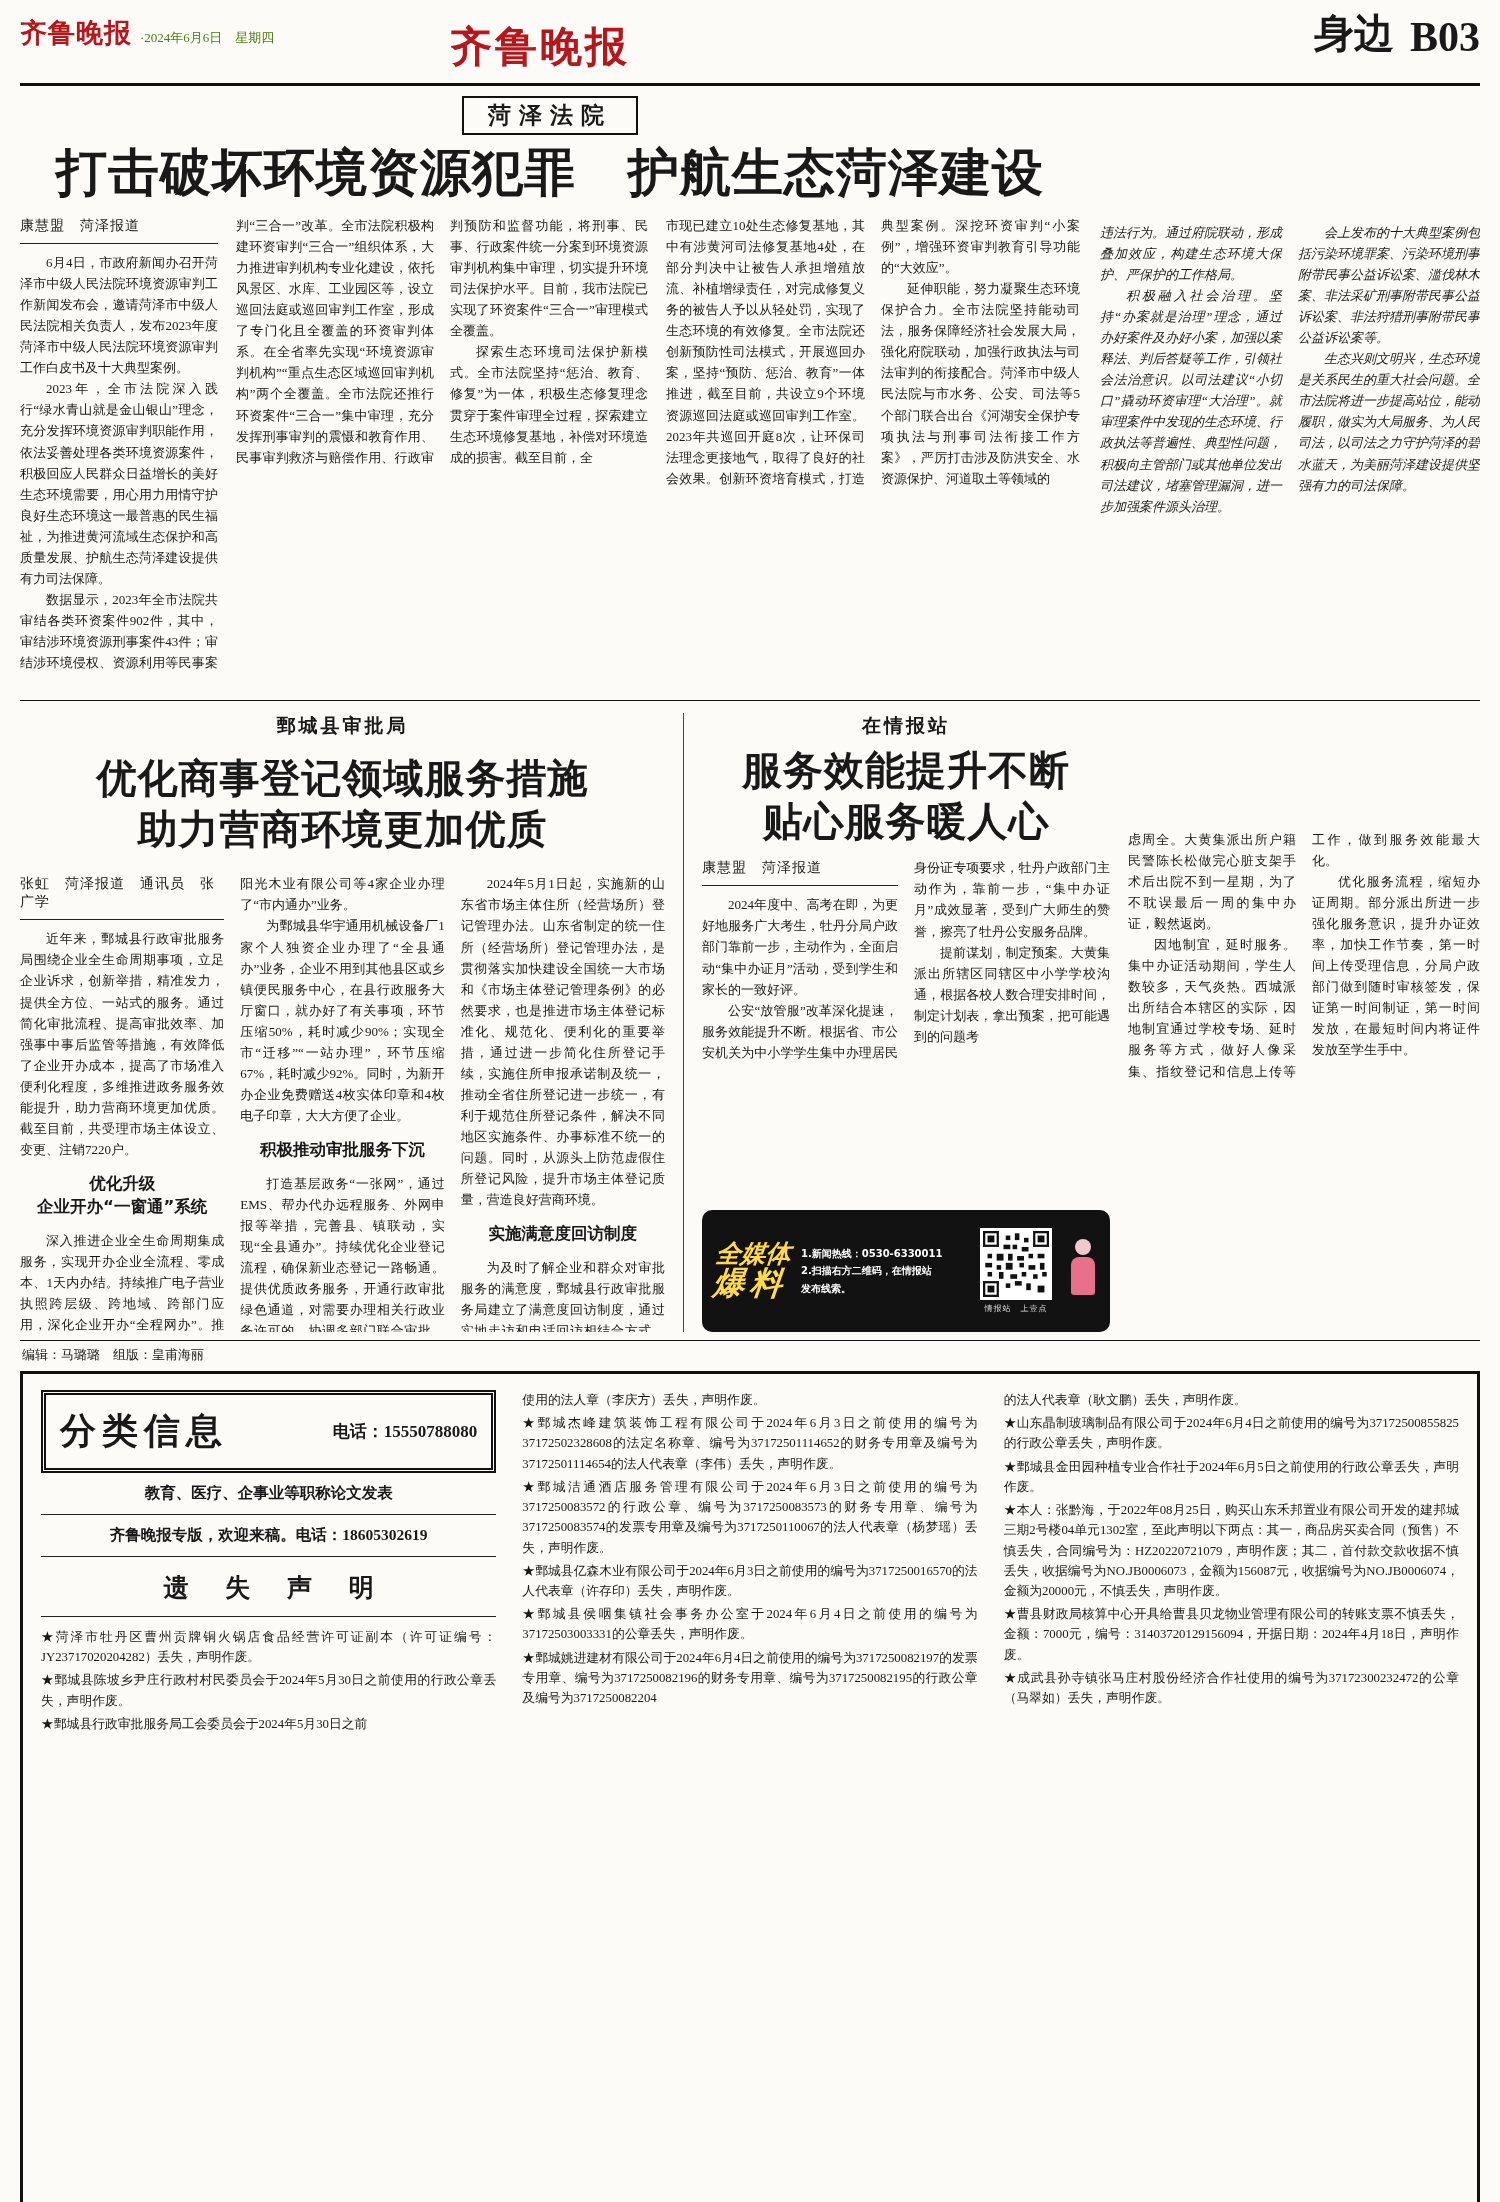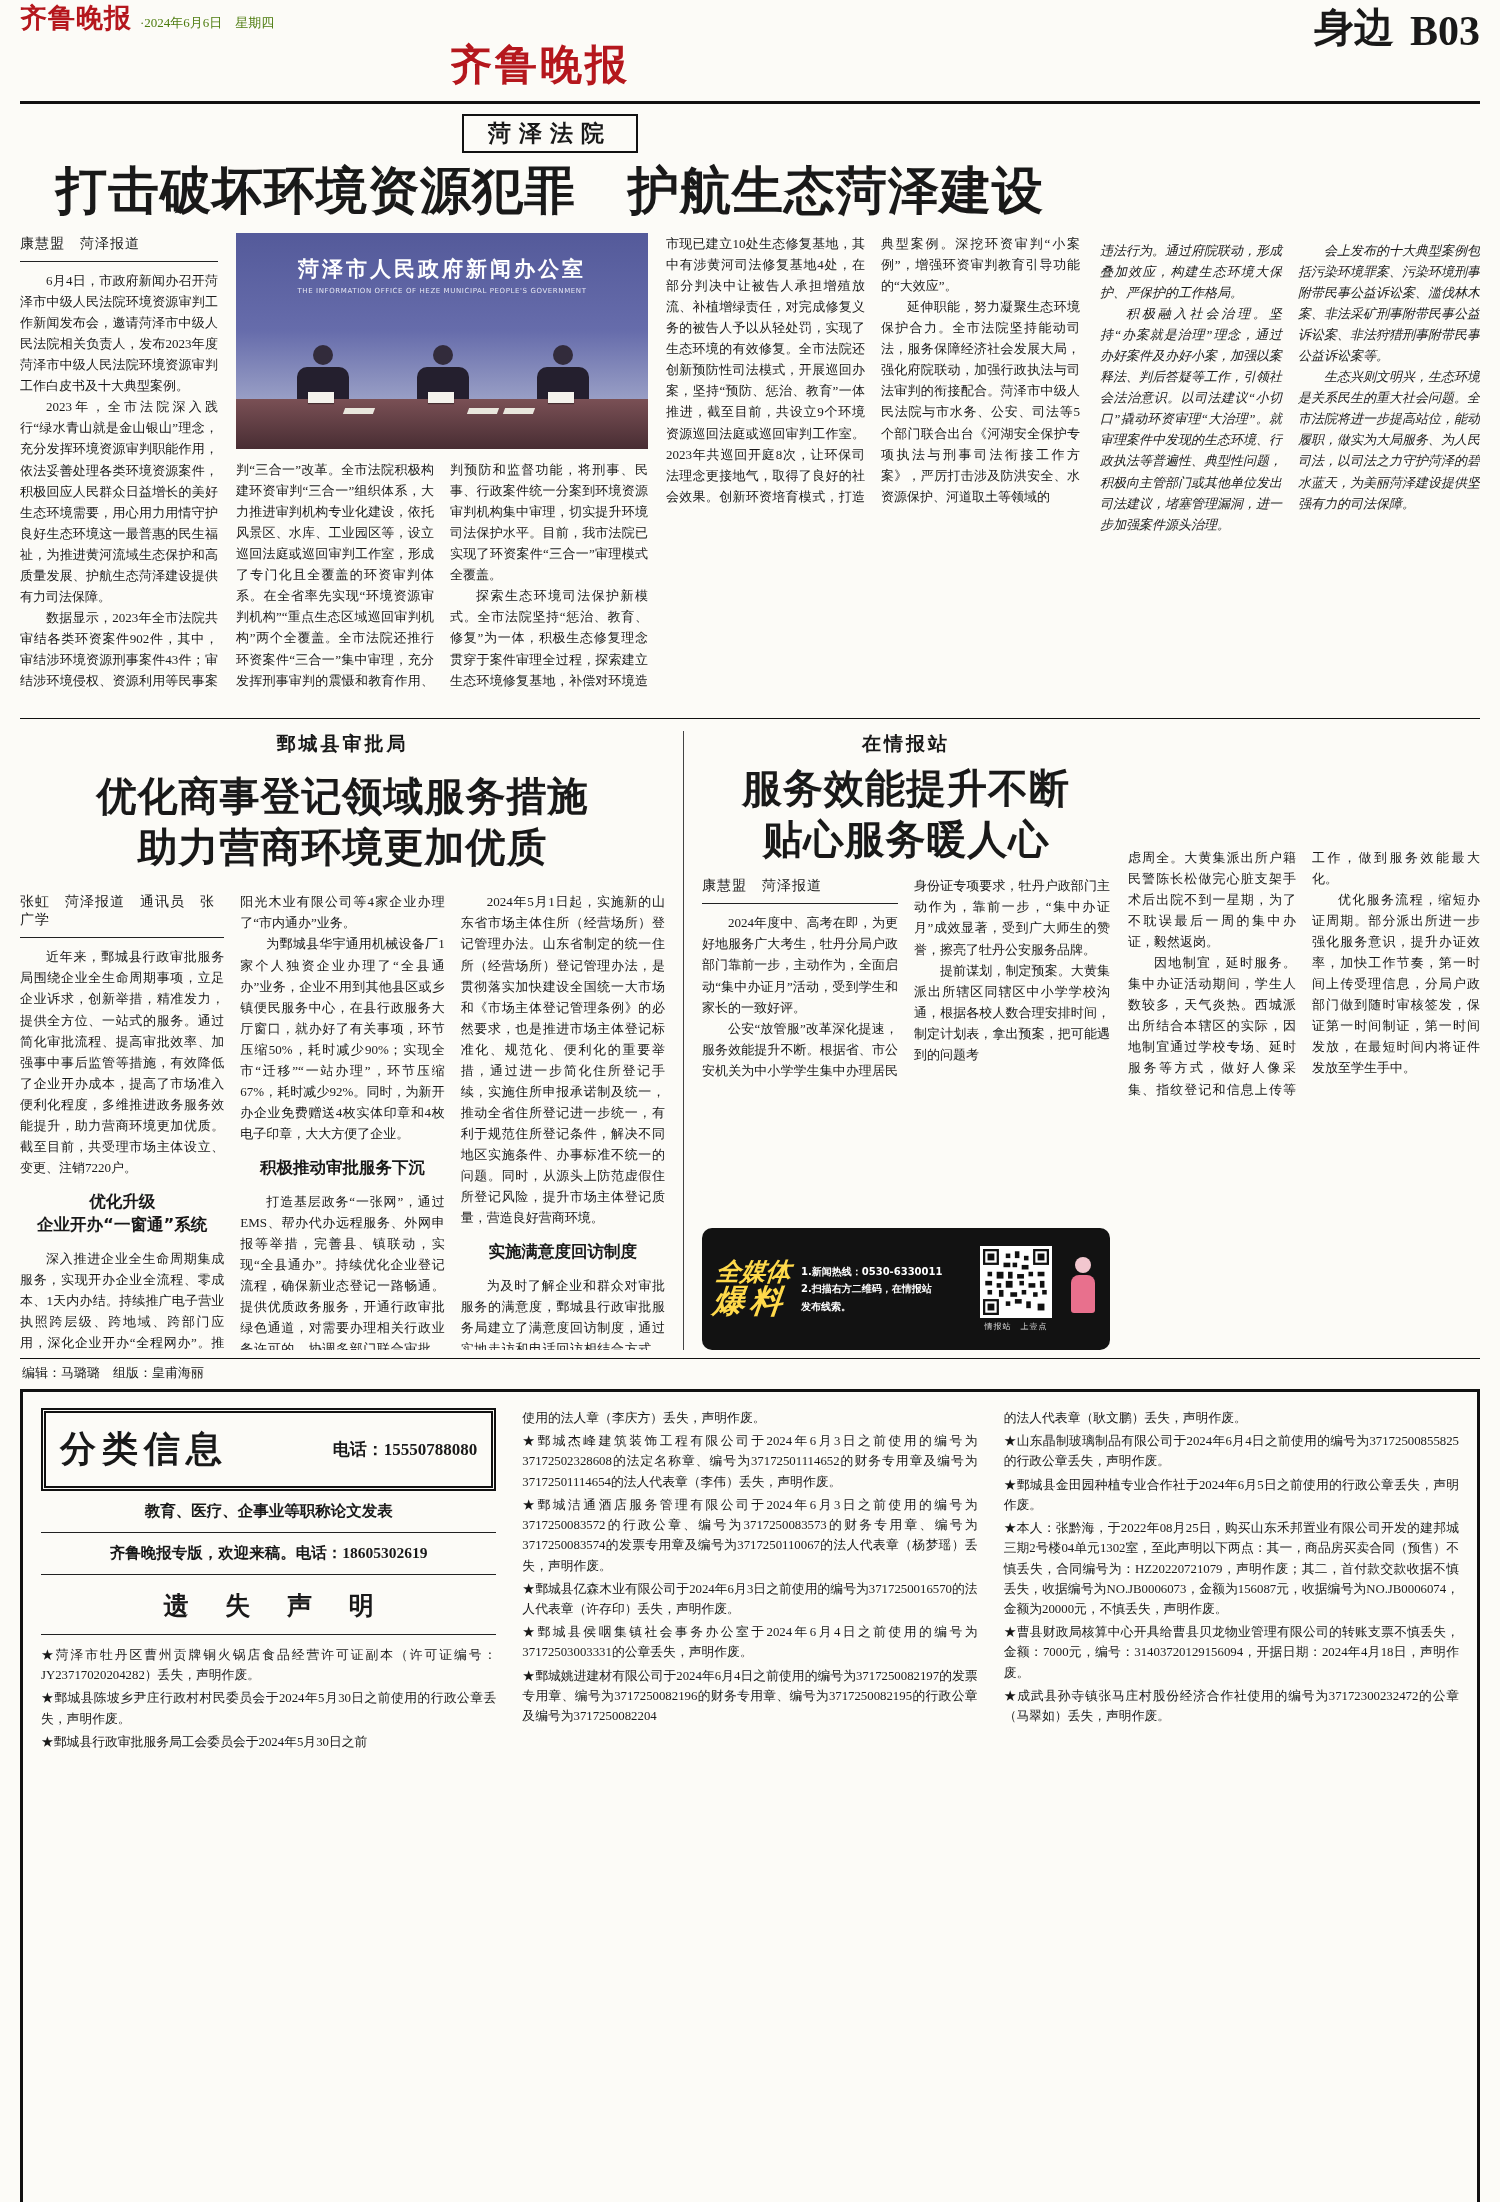--- a/index.html
+++ b/index.html
@@ -1,21 +1,21 @@
 <!DOCTYPE html>
 <html><head>
 <meta charset="utf-8">
 <style>
   * { box-sizing: border-box; margin: 0; padding: 0; }
   html,body { background:#e8e6e0; }
   body { font-family: "Liberation Serif","DejaVu Serif",serif; color:#191919; }
   .page { width:1500px; height:2202px; background:#fcfbf7; margin:0 auto; padding:0 20px; overflow:hidden; position:relative; }
 
   
-  .header { height:104px; display:flex; align-items:flex-start; padding-bottom:17px; border-bottom:3px solid #111; position:relative; }
+  .header { height:86px; display:flex; align-items:center; padding-bottom:17px; border-bottom:3px solid #111; position:relative; }
   .mast-left { display:flex; align-items:flex-end; gap:8px; }
   .logo-small { font-size:27px; font-weight:900; color:#b5171d; letter-spacing:1px; }
   .date-line { font-size:13px; padding-bottom:4px; color:#4d7c0f; }
   .logo-center { position:absolute; left:520px; bottom:8px; transform:translateX(-50%); font-size:42px; font-weight:900; color:#b5171d; letter-spacing:3px; }
   .mast-right { margin-left:auto; display:flex; align-items:flex-end; gap:16px; }
   .section-name { font-size:40px; font-weight:900; font-family:"DejaVu Sans","Liberation Sans",sans-serif; }
   .page-number { font-size:42px; font-weight:900; }
 
   
   .main-article { margin-top:10px; display:flex; gap:20px; }
@@ -115,37 +115,20 @@
       <div class="main-body">
         <div class="m-col1">
           <div class="byline">康慧盟　菏泽报道</div>
           <div>
               <p class="bp">6月4日，市政府新闻办召开菏泽市中级人民法院环境资源审判工作新闻发布会，邀请菏泽市中级人民法院相关负责人，发布2023年度菏泽市中级人民法院环境资源审判工作白皮书及十大典型案例。</p>
               <p class="bp">2023年，全市法院深入践行“绿水青山就是金山银山”理念，充分发挥环境资源审判职能作用，依法妥善处理各类环境资源案件，积极回应人民群众日益增长的美好生态环境需要，用心用力用情守护良好生态环境这一最普惠的民生福祉，为推进黄河流域生态保护和高质量发展、护航生态菏泽建设提供有力司法保障。</p>
               <p class="bp">数据显示，2023年全市法院共审结各类环资案件902件，其中，审结涉环境资源刑事案件43件；审结涉环境侵权、资源利用等民事案件544件；审结涉及环境资源行政案件315件。</p>
             </div>
         </div>
         <div class="m-mid">
-          <div class="photo">
-            <div class="photo-banner">
-              <div class="pb-cn">菏泽市人民政府新闻办公室</div>
-              <div class="pb-en">THE INFORMATION OFFICE OF HEZE MUNICIPAL PEOPLE'S GOVERNMENT</div>
-            </div>
-            <span class="person p-left"></span>
-            <span class="person p-mid"></span>
-            <span class="person p-right"></span>
-            <div class="desk">
-              <span class="namecard nc1"></span>
-              <span class="namecard nc2"></span>
-              <span class="namecard nc3"></span>
-              <span class="paper pp1"></span>
-              <span class="paper pp2"></span>
-              <span class="paper pp3"></span>
-            </div>
-          </div>
           <div class="m-mid-text">
             <p class="bp cont">判“三合一”改革。全市法院积极构建环资审判“三合一”组织体系，大力推进审判机构专业化建设，依托风景区、水库、工业园区等，设立巡回法庭或巡回审判工作室，形成了专门化且全覆盖的环资审判体系。在全省率先实现“环境资源审判机构”“重点生态区域巡回审判机构”两个全覆盖。全市法院还推行环资案件“三合一”集中审理，充分发挥刑事审判的震慑和教育作用、民事审判救济与赔偿作用、行政审判预防和监督功能，将刑事、民事、行政案件统一分案到环境资源审判机构集中审理，切实提升环境司法保护水平。目前，我市法院已实现了环资案件“三合一”审理模式全覆盖。</p>
             <p class="bp">探索生态环境司法保护新模式。全市法院坚持“惩治、教育、修复”为一体，积极生态修复理念贯穿于案件审理全过程，探索建立生态环境修复基地，补偿对环境造成的损害。截至目前，全</p>
           </div>
         </div>
         <div class="m-col45">
           <p class="bp cont">市现已建立10处生态修复基地，其中有涉黄河司法修复基地4处，在部分判决中让被告人承担增殖放流、补植增绿责任，对完成修复义务的被告人予以从轻处罚，实现了生态环境的有效修复。全市法院还创新预防性司法模式，开展巡回办案，坚持“预防、惩治、教育”一体推进，截至目前，共设立9个环境资源巡回法庭或巡回审判工作室。2023年共巡回开庭8次，让环保司法理念更接地气，取得了良好的社会效果。创新环资培育模式，打造典型案例。深挖环资审判“小案例”，增强环资审判教育引导功能的“大效应”。</p>
           <p class="bp">延伸职能，努力凝聚生态环境保护合力。全市法院坚持能动司法，服务保障经济社会发展大局，强化府院联动，加强行政执法与司法审判的衔接配合。菏泽市中级人民法院与市水务、公安、司法等5个部门联合出台《河湖安全保护专项执法与刑事司法衔接工作方案》，严厉打击涉及防洪安全、水资源保护、河道取土等领域的</p>
         </div>
       </div>

